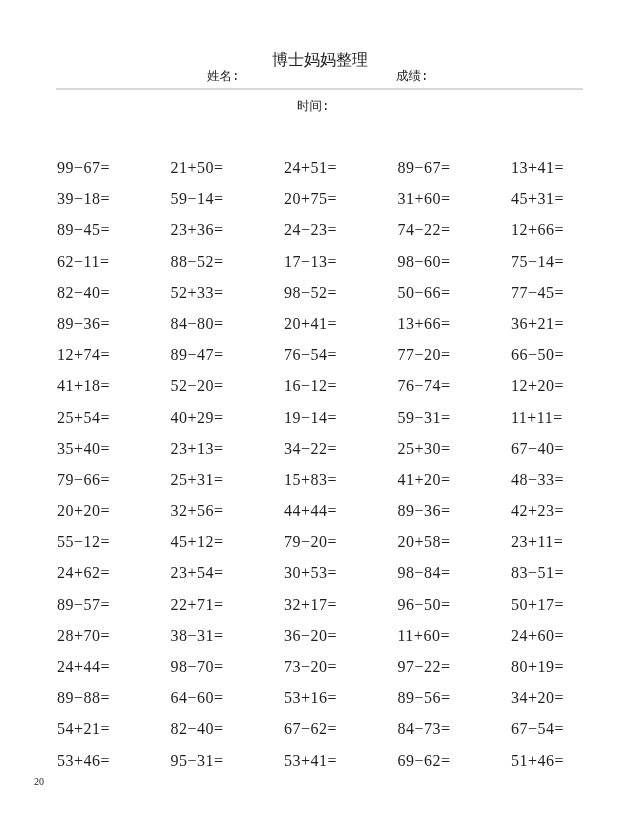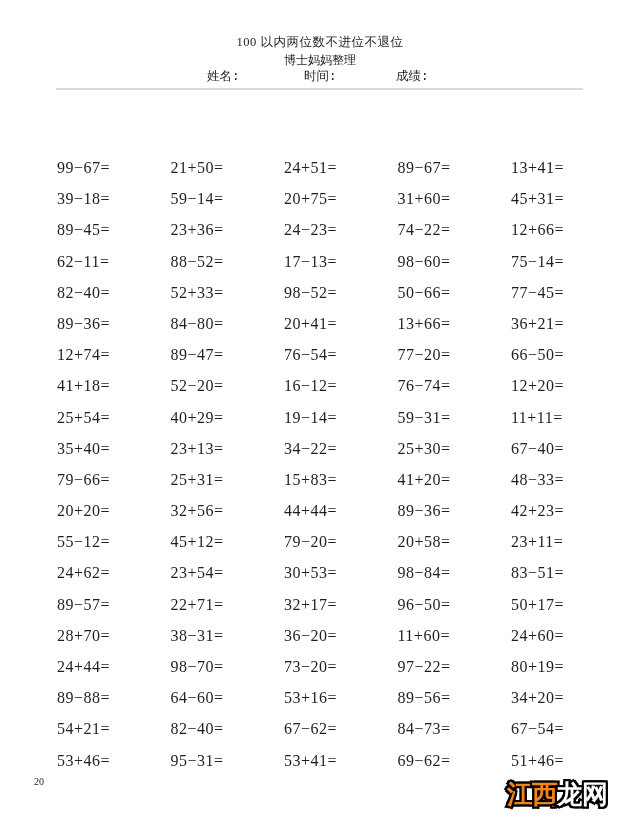--- a/index.html
+++ b/index.html
@@ -25,34 +25,34 @@
     font-size: 12.5px;
     line-height: 14px;
     letter-spacing: 0.5px;
   }
   .subtitle {
     position: absolute;
     top: 53px;
     left: 0;
     width: 100%;
     text-align: center;
-    font-size: 12px;
+    font-size: 16px;
     line-height: 14px;
   }
   .fields-row {
     position: absolute;
     top: 70px;
     left: 0;
     width: 100%;
     font-size: 12.5px;
     line-height: 15px;
   }
   .field-label { position: absolute; white-space: nowrap; font-family: Liberation Mono, monospace; }
   .field-name  { left: 207px; }
-  .field-time  { left: 304px; }
+  .field-time  { left: 297px; margin-top: 30px; }
   .field-score { left: 396px; }
   .rule {
     position: absolute;
     top: 88px;
     left: 56px;
     width: 527px;
     height: 2px;
     background: #d9d9d9;
   }
   .grid {
@@ -100,21 +100,20 @@
     text-shadow:
       2px 2px 0 #000, -2px 2px 0 #000, 2px -2px 0 #000, -2px -2px 0 #000,
       0 2px 0 #000, 0 -2px 0 #000, 2px 0 0 #000, -2px 0 0 #000;
   }
 </style>
 </head>
 <body>
 
 <div class="page">
 
-  <div class="title">100 以内两位数不进位不退位</div>
 
   <div class="subtitle">博士妈妈整理</div>
 
   <div class="fields-row">
     <span class="field-label field-name">姓名:</span>
     <span class="field-label field-time">时间:</span>
     <span class="field-label field-score">成绩:</span>
   </div>
 
   <div class="rule"></div>
@@ -217,15 +216,14 @@
       <span class="problem">67−54=</span>
       <span class="problem">53+46=</span>
       <span class="problem">95−31=</span>
       <span class="problem">53+41=</span>
       <span class="problem">69−62=</span>
       <span class="problem">51+46=</span>
     </div>
 
   <div class="page-number">20</div>
 
-  <div class="watermark" id="watermark"><span class="wm-char" style="color: rgb(242, 132, 24);">江</span><span class="wm-char" style="color: rgb(242, 132, 24);">西</span><span class="wm-char" style="color: rgb(255, 255, 255);">龙</span><span class="wm-char" style="color: rgb(255, 255, 255);">网</span></div>
 
 </div>
 
 </body></html>

